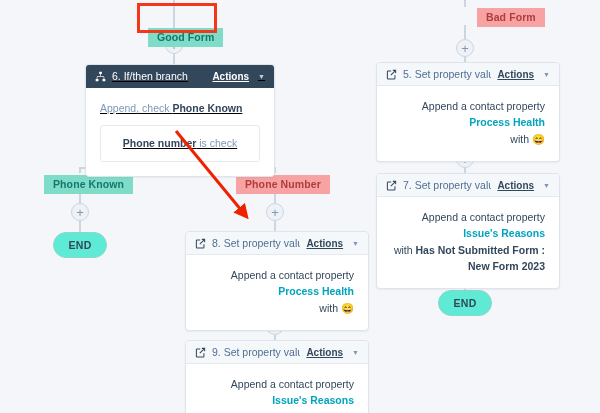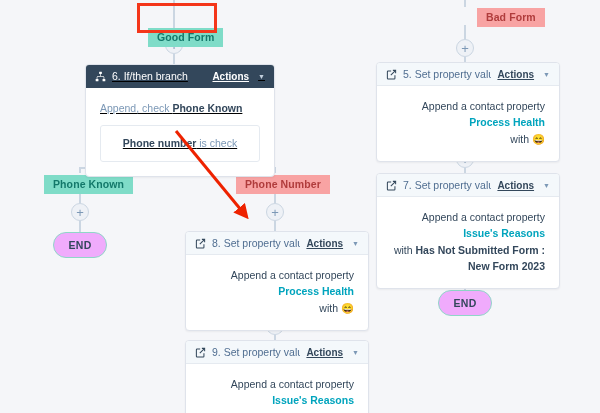--- a/index.html
+++ b/index.html
@@ -27,21 +27,21 @@
     position: absolute; padding: 3px 9px 4px;
     font-size: 10.5px; font-weight: bold; letter-spacing: .1px;
     white-space: nowrap;
   }
   .pill-good { background: #7fdcc8; color: #13786a; }
   .pill-bad  { background: #f8a3a3; color: #b03c3c; }
 
   
   .end-node {
     position: absolute; width: 54px; height: 26px; border-radius: 14px;
-    background: #f0abfc; border: 1.5px solid #8fd6c8;
+    background: #5eead4; border: 1.5px solid #8fd6c8;
     display: flex; align-items: center; justify-content: center;
     font-size: 10.5px; font-weight: bold; color: #33475b; letter-spacing: .3px;
   }
 
   
   .card {
     position: absolute; background: #fff;
     border: 1px solid #dfe3eb; border-radius: 4px;
     box-shadow: 0 1px 2px rgba(0,0,0,.05);
     overflow: hidden;

